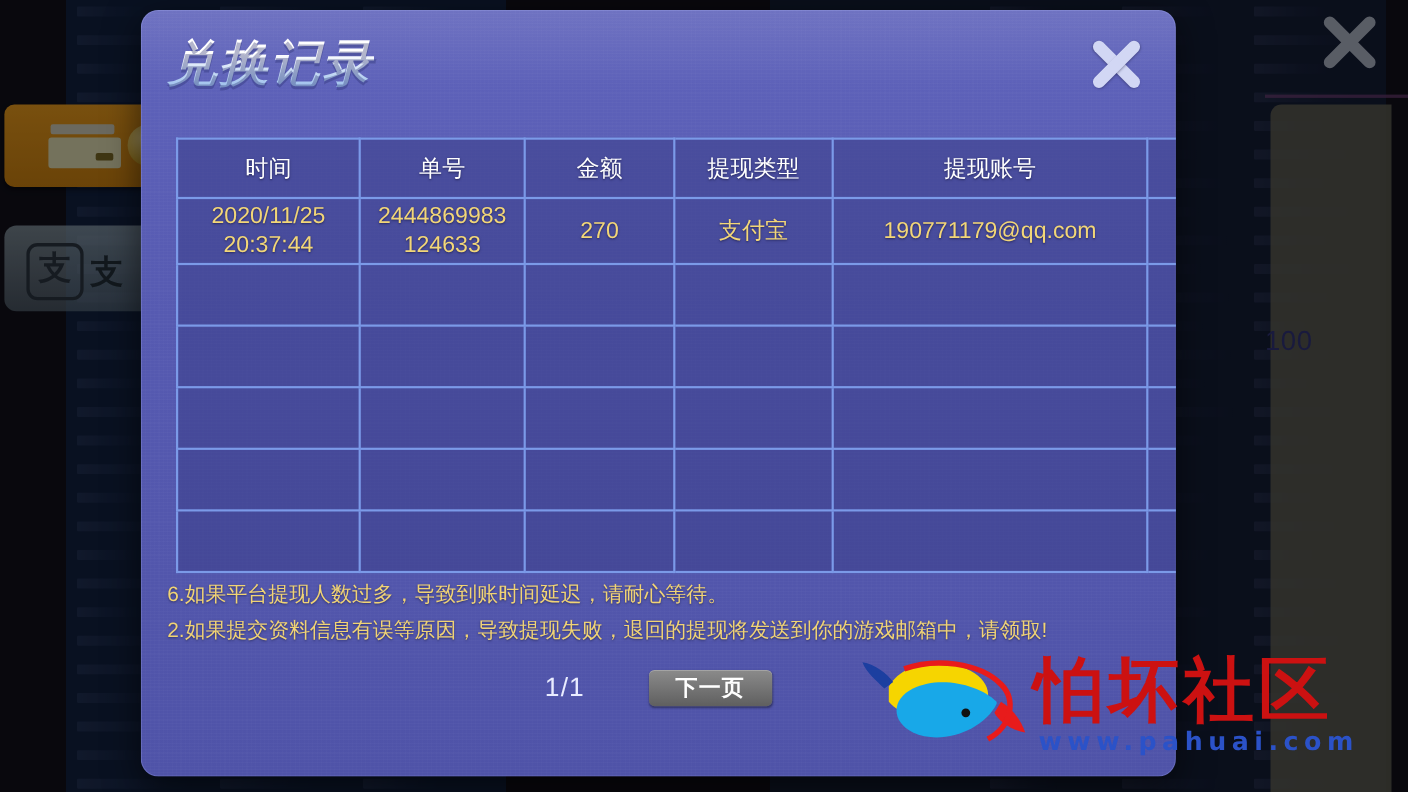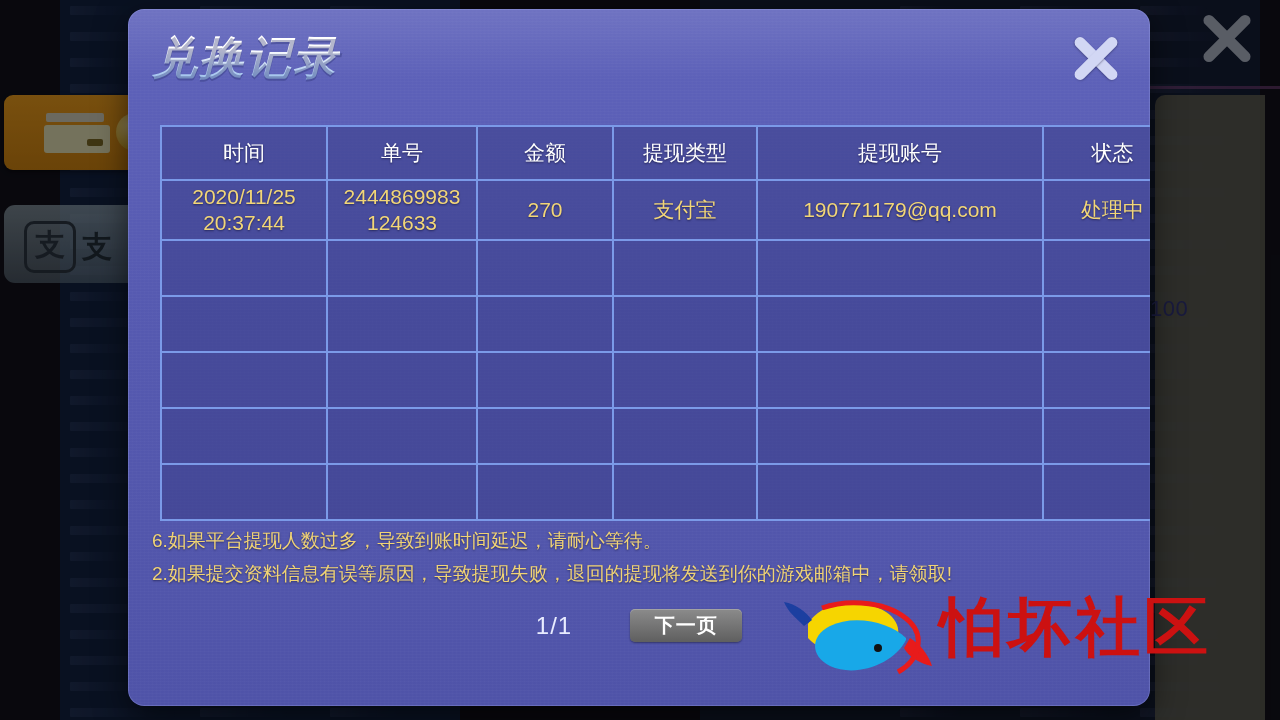--- a/index.html
+++ b/index.html
@@ -52,21 +52,21 @@
     position: absolute;
     left: 1155px; top: 95px; width: 110px; height: 625px;
     background: #5b5a4e;
     opacity: .82;
     border-radius: 10px 0 0 0;
   }
   .bg-grayslab-label {
     position: absolute;
     left: 1150px; top: 296px;
     color: #2b2e6a;
-    font-size: 22px;
+    font-size: 25px;
     letter-spacing: .5px;
   }
   .bg-purpleline {
     position: absolute;
     left: 1150px; top: 86px; width: 130px; height: 3px;
     background: #6a3a6e;
     opacity: .7;
   }
   .bg-wallet {
     position: absolute;
@@ -118,21 +118,21 @@
   }
   .bg-close-ghost i:first-child { transform: rotate(45deg); }
   .bg-close-ghost i:last-child  { transform: rotate(-45deg); }
 
   .scrim { position: absolute; inset: 0; background: rgba(0,0,0,.42); }
 
   
   .modal {
     position: absolute;
     left: 128px; top: 9px;
-    width: 1022px; height: 697px;
+    width: 941px; height: 697px;
     border-radius: 16px;
     background:
       linear-gradient(180deg, rgba(255,255,255,.10), rgba(255,255,255,0) 70px),
       linear-gradient(180deg, #5f63bb 0%, #565ab1 40%, #4f53a8 100%);
     box-shadow: 0 0 0 1px rgba(180,190,255,.22) inset, 0 10px 32px rgba(0,0,0,.55);
     overflow: hidden;
   }
   .modal:before {
     content: "";
     position: absolute; inset: 0;
@@ -581,15 +581,16 @@
     <svg class="wm-fish" width="160" height="120" viewBox="0 0 160 120">
       <path d="M30 46 C44 22 84 18 108 34 C126 46 124 66 104 74 C80 84 44 76 30 60 Z" fill="#f6d500"></path>
       <path d="M26 48 C18 40 10 34 6 24 C18 26 28 34 34 42 Z" fill="#1c3fa0"></path>
       <circle cx="58" cy="54" r="4" fill="#111"></circle>
       <path d="M128 62 C116 86 78 100 52 88 C32 78 32 58 52 48 C76 36 112 44 128 60 Z" fill="#18a8e8"></path>
       <path d="M132 60 C142 66 150 76 154 88 C142 86 130 78 126 70 Z" fill="#e81b1b"></path>
       <circle cx="100" cy="70" r="4" fill="#111"></circle>
       <path d="M44 30 C72 20 112 24 132 44 C146 58 142 82 120 94" fill="none" stroke="#e81b1b" stroke-width="5"></path>
     </svg>
     <div class="wm-text">怕坏社区</div>
+    <div class="wm-url">www.pahuai.com</div>
   </div>
 
 </div>
 
 </body></html>

